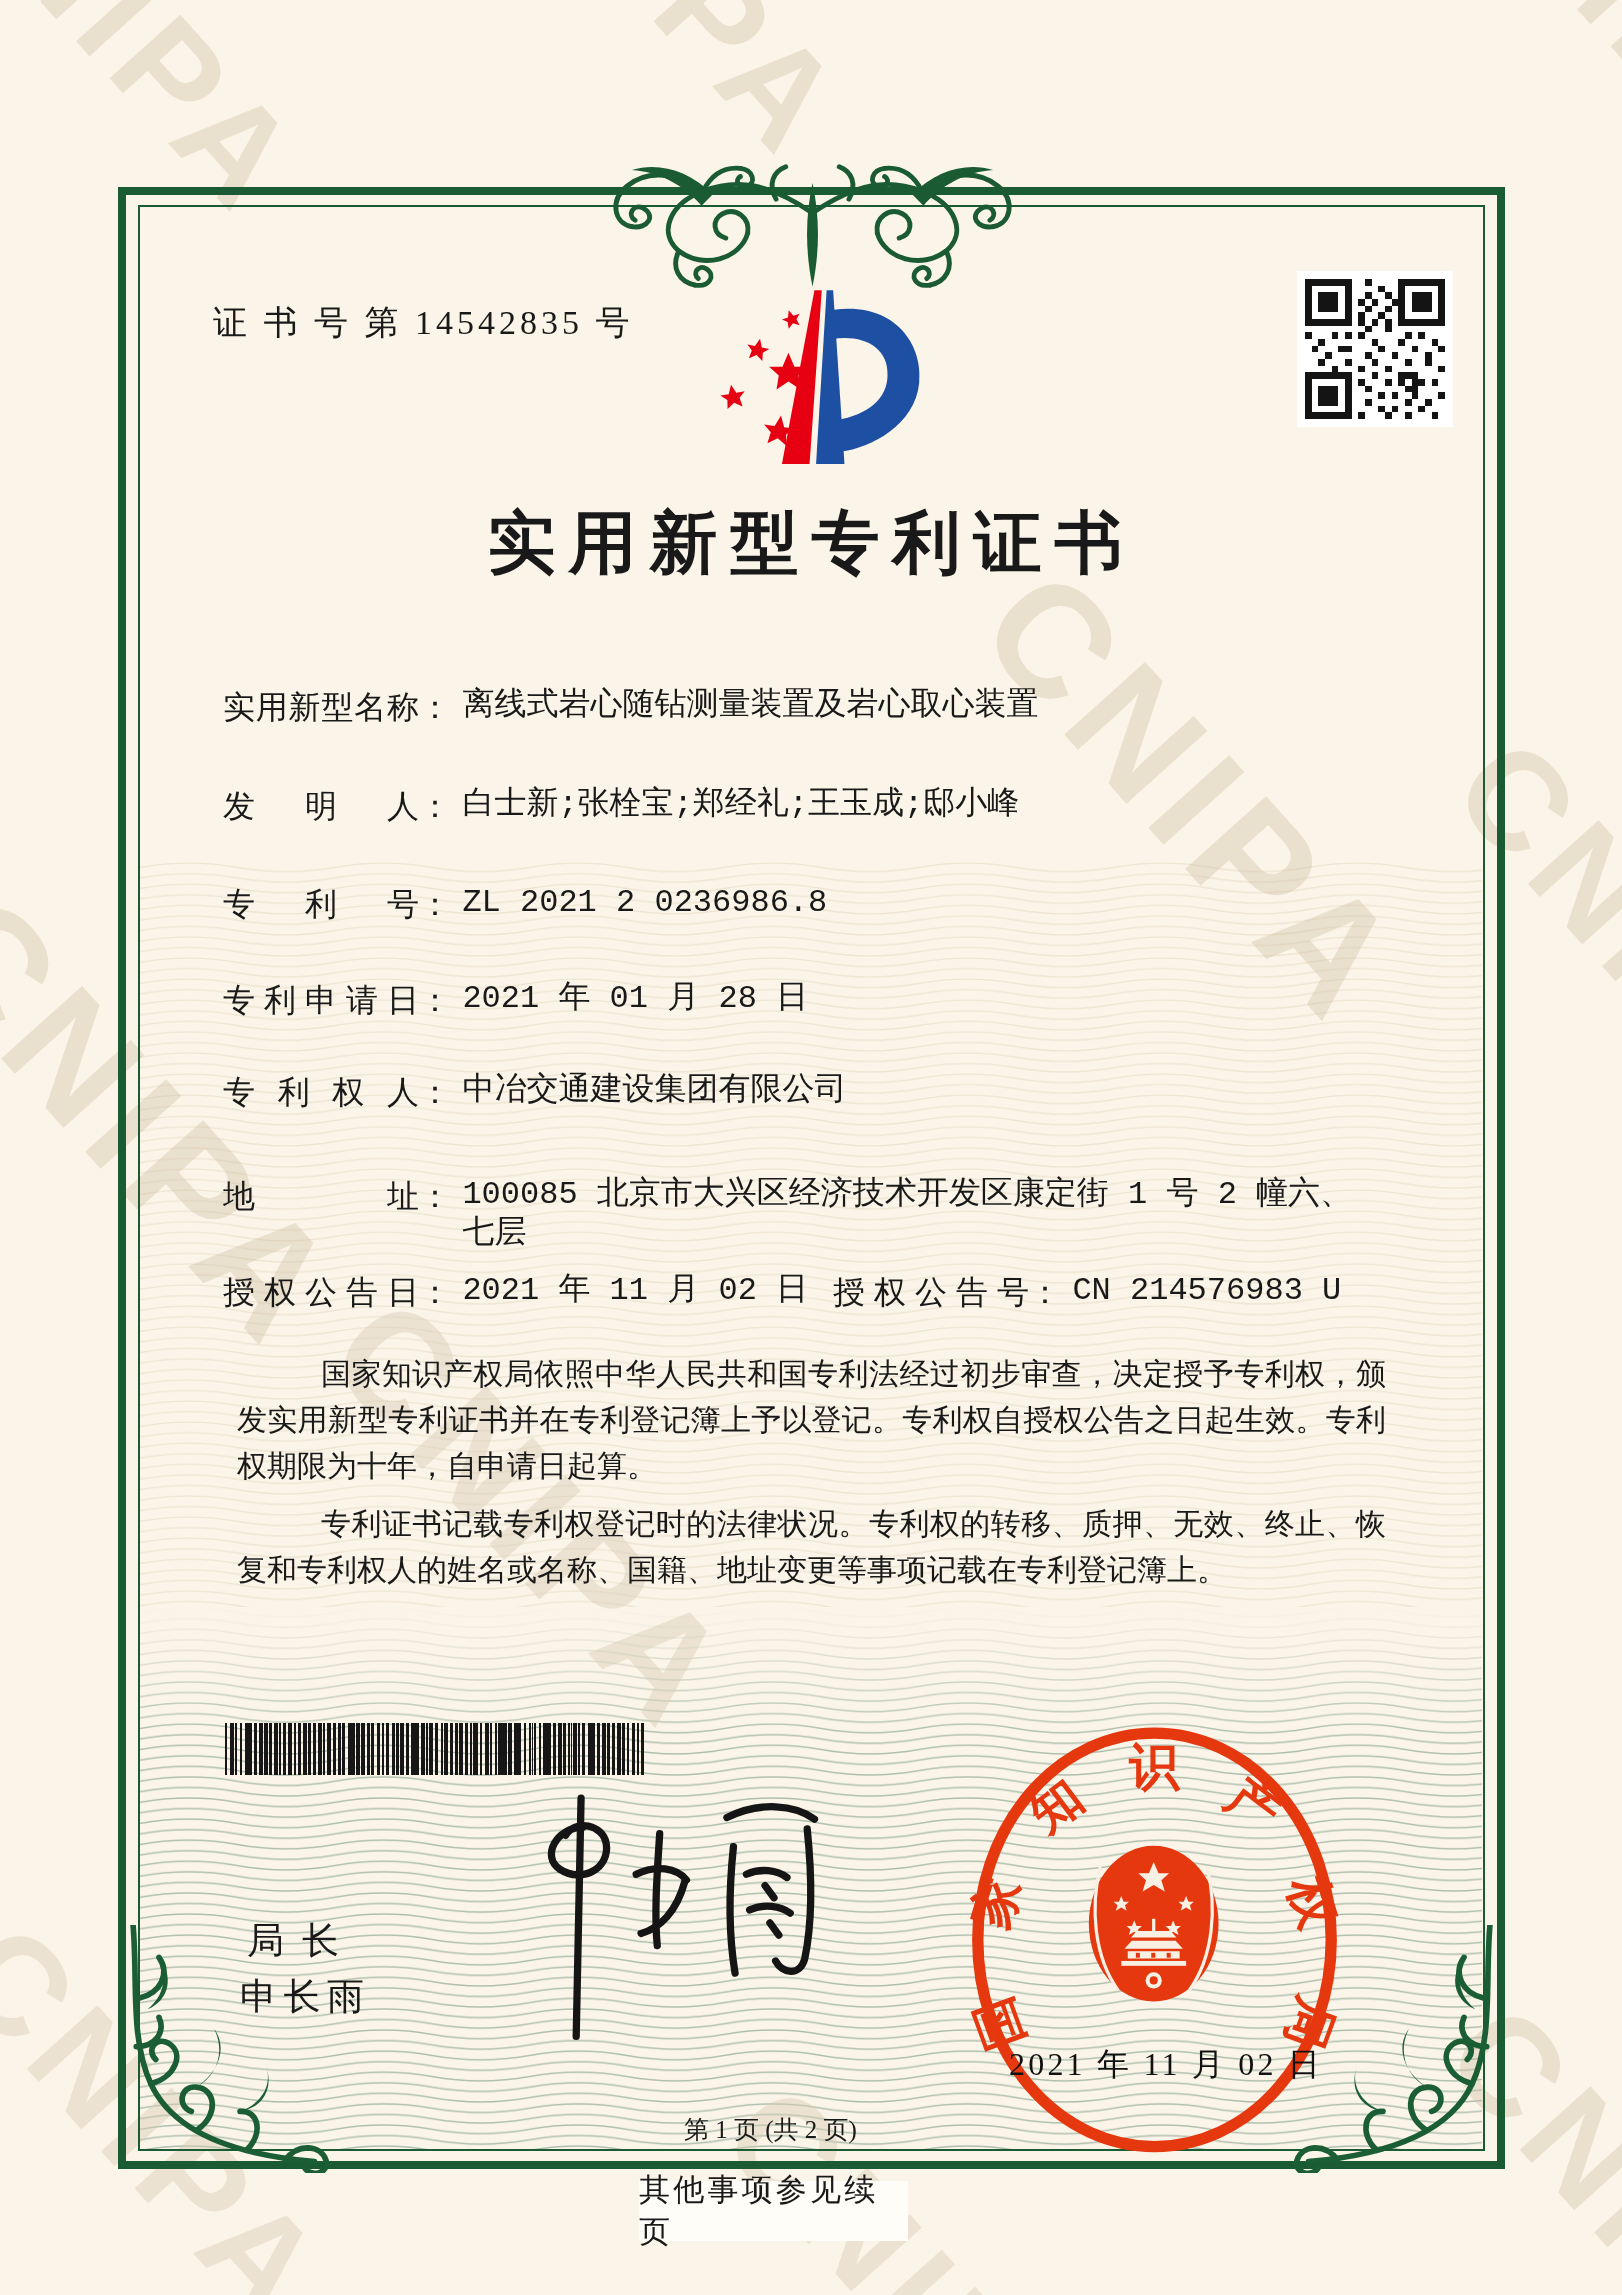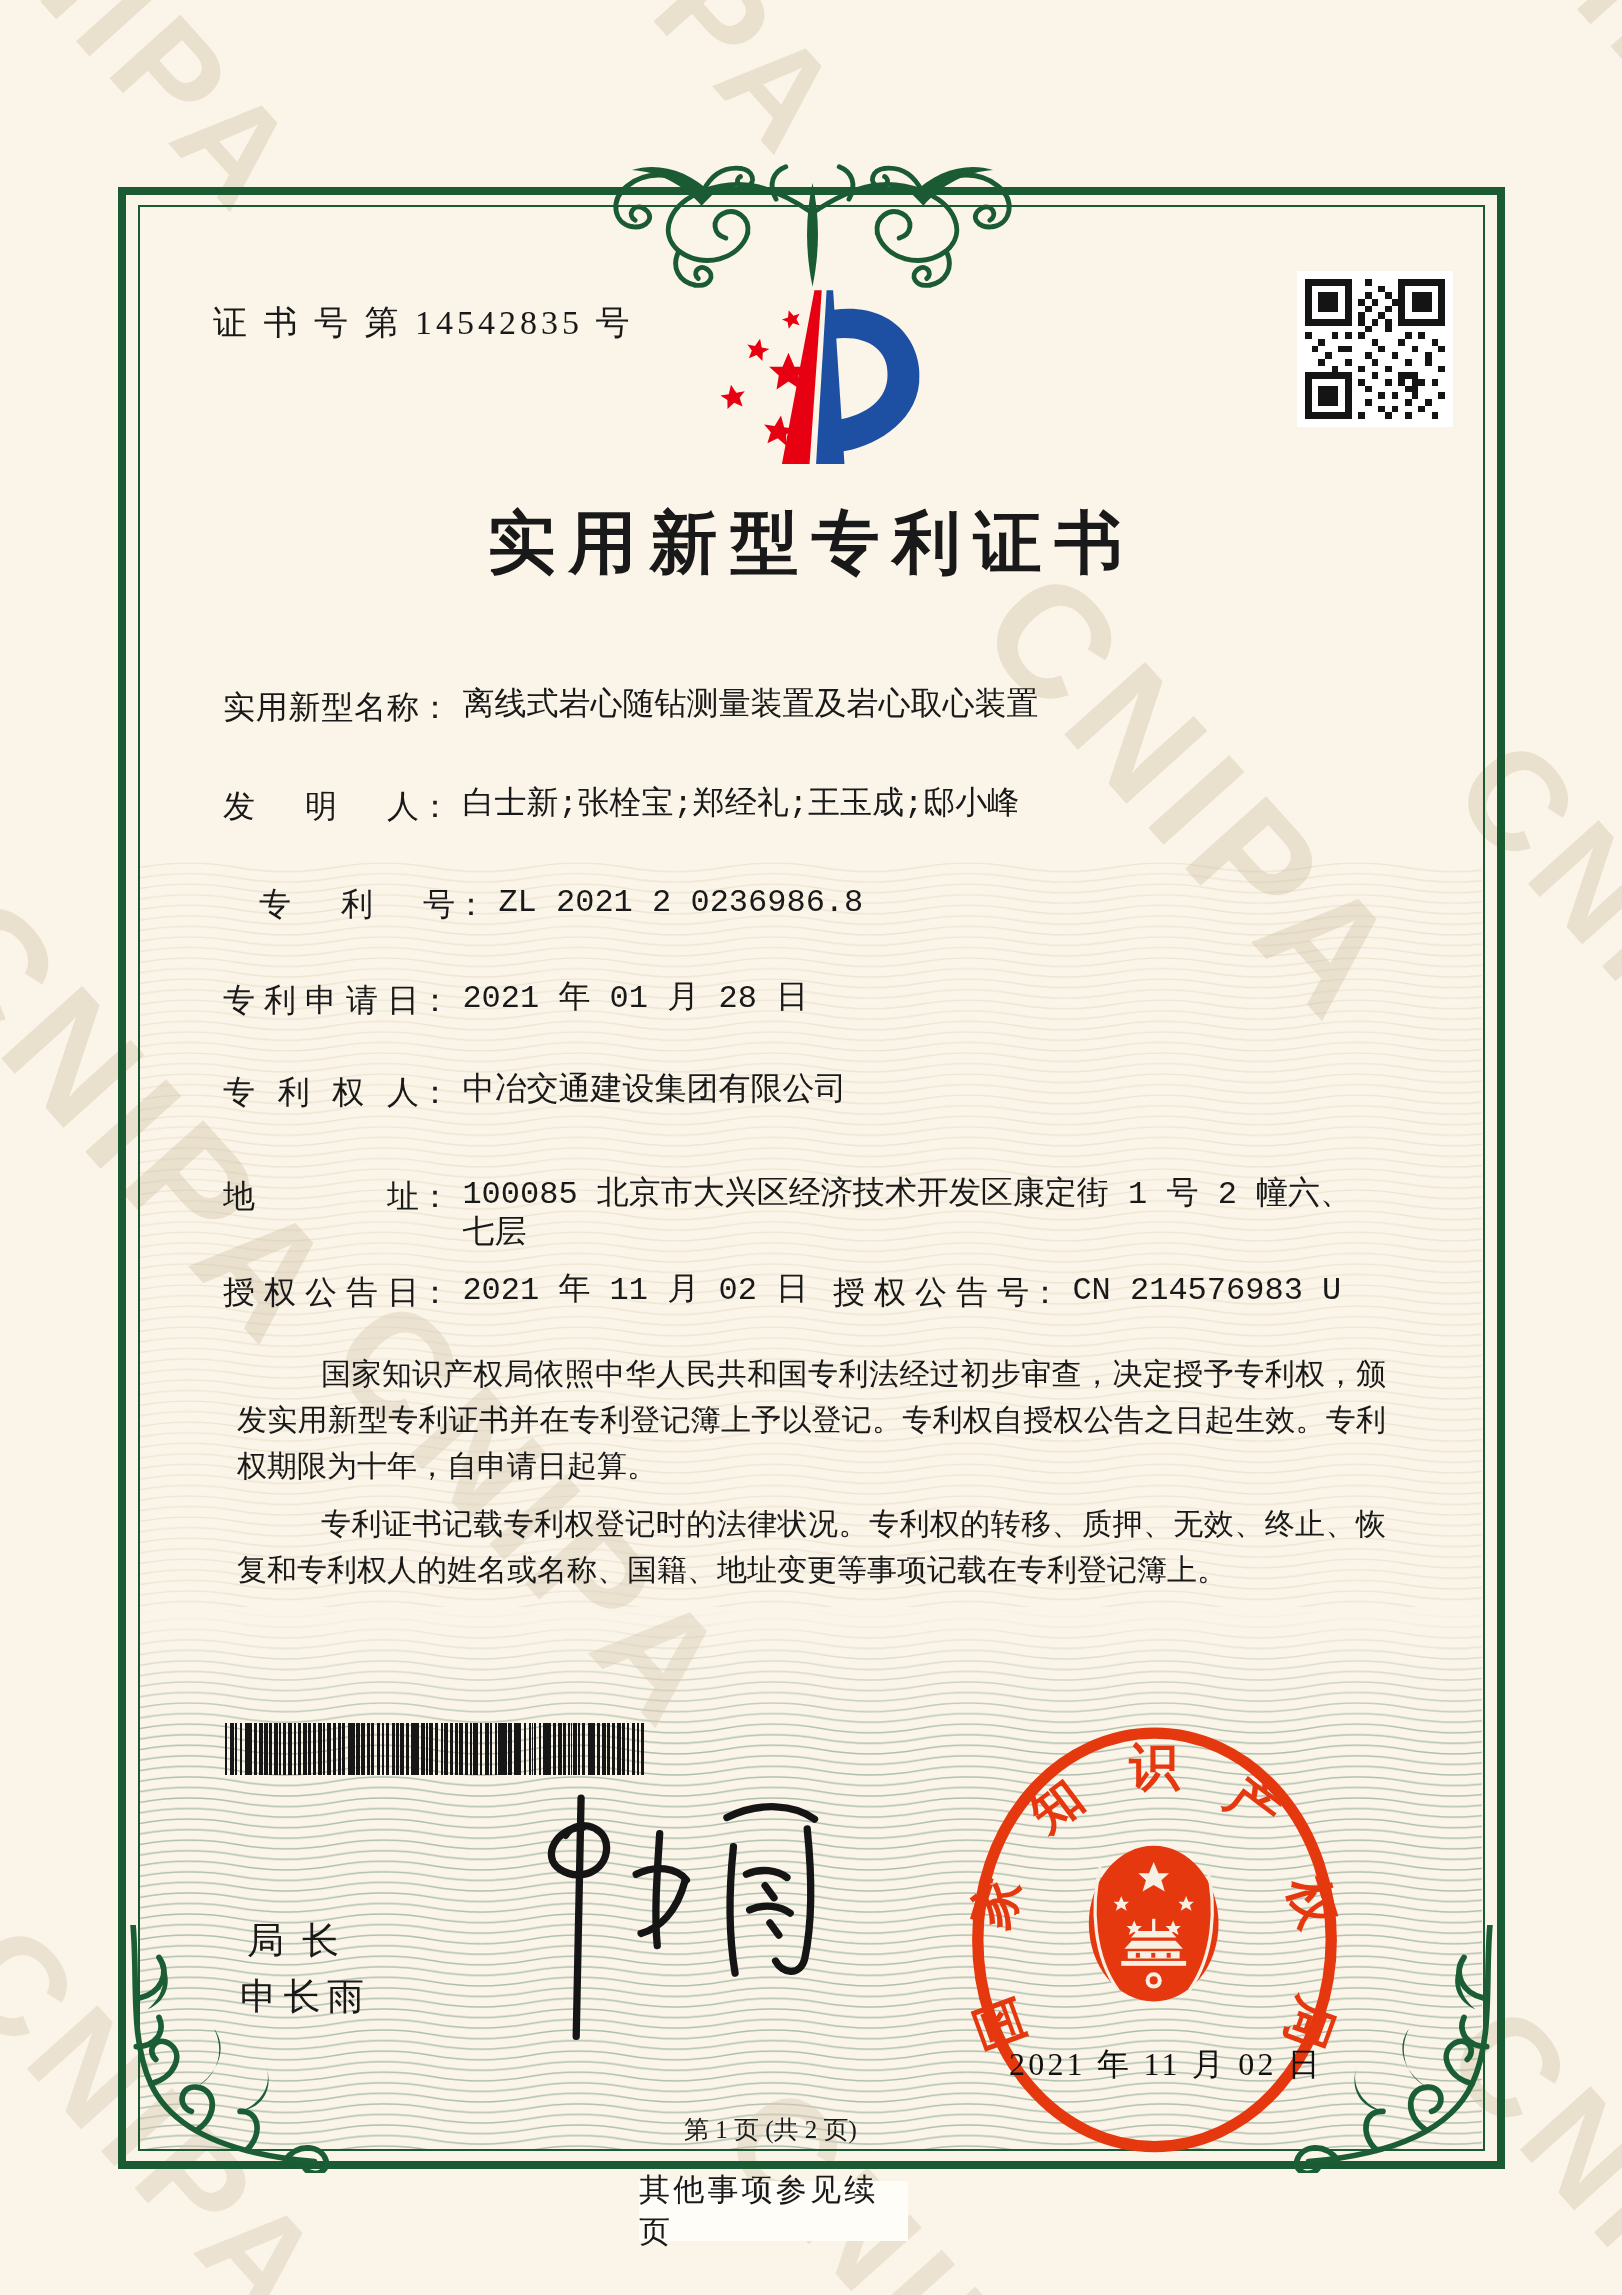--- a/index.html
+++ b/index.html
@@ -33,21 +33,21 @@
   .title{position:absolute;left:0;right:0;top:498px;text-align:center;font-size:68px;
          font-weight:bold;letter-spacing:13px;z-index:5;}
 
   
   .row{position:absolute;left:223px;font-size:32px;white-space:nowrap;z-index:5;}
   .f-label{display:inline-block;width:196px;text-align:justify;text-align-last:justify;
            text-justify:inter-character;vertical-align:top;}
   .f-colon{display:inline-block;vertical-align:top;}
   .f-value{display:inline-block;margin-left:11.4px;vertical-align:top;white-space:normal;
            line-height:39px;font-family:Liberation Mono, monospace;}
-  .r1{top:686px;} .r2{top:785px;} .r3{top:883px;margin-left:36px;} .r4{top:979px;}
+  .r1{top:686px;} .r2{top:785px;} .r3{top:883px;} .r4{top:979px;}
   .r5{top:1071px;} .r6{top:1175px;} .r7{top:1271px;}
   .pair2{position:absolute;left:610px;top:0;white-space:nowrap;}
 
   
   .body-text{position:absolute;left:225px;right:225px;top:1339px;z-index:5;
              font-size:30px;line-height:46px;text-align:justify;}
   .body-text p{margin:12px;text-indent:2.8em;}
 
   
   .barcode{position:absolute;left:225px;top:1723px;width:419px;height:52px;z-index:5;

